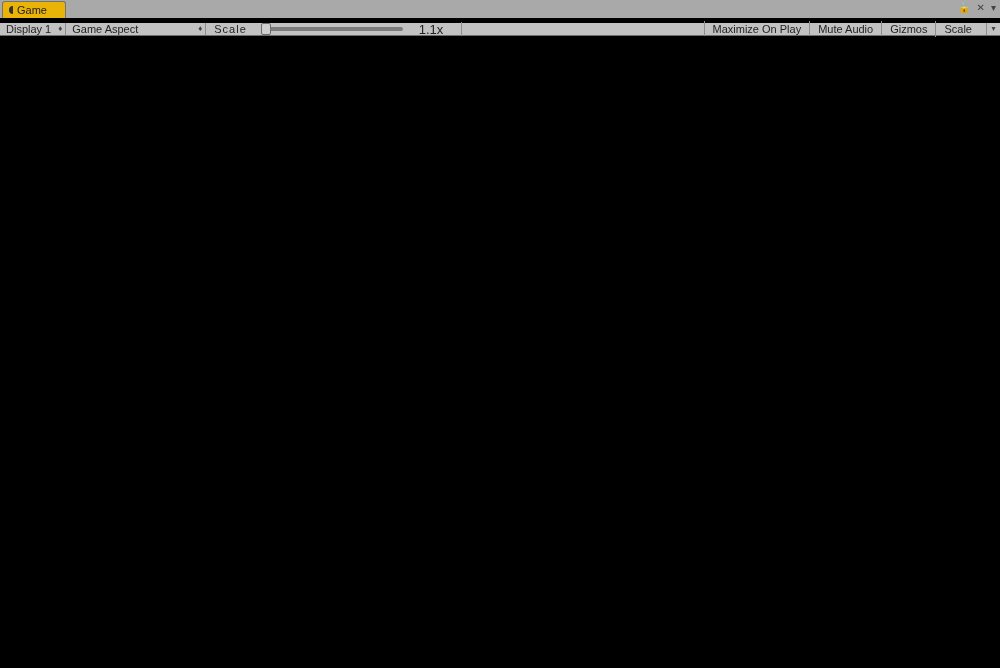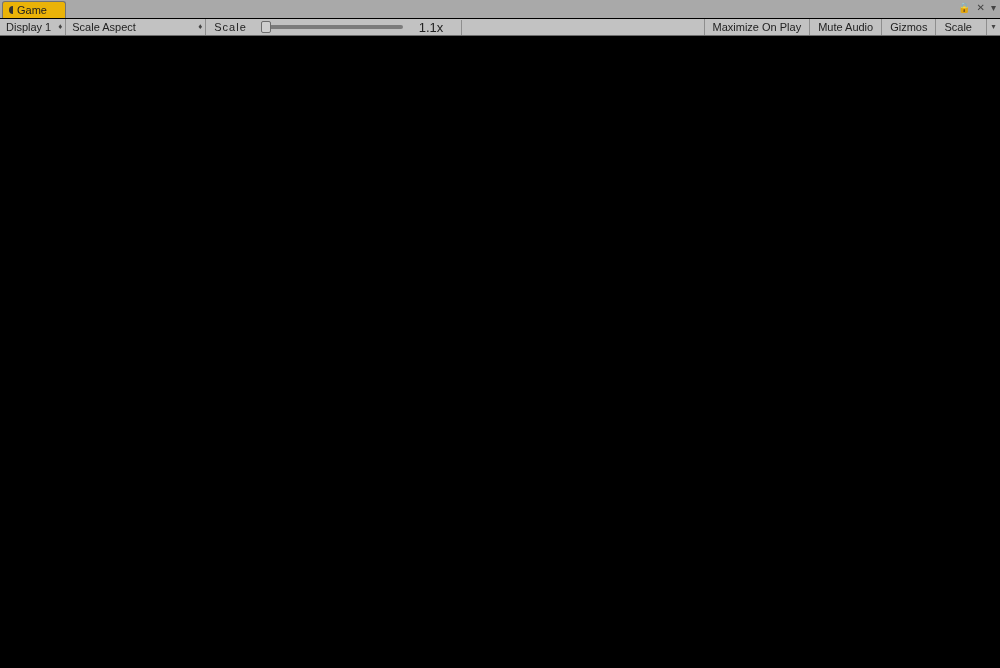--- a/index.html
+++ b/index.html
@@ -9,21 +9,21 @@
   
   .tabrow { height: 18px; background: #a9a9a9; display: flex; align-items: flex-end; position: relative; }
   .tab { height: 17px; background: #eab308; border: 1px solid #737373; border-bottom: none; border-top-left-radius: 3px; border-top-right-radius: 3px; display: flex; align-items: center; padding: 0 18px 0 6px; margin-left: 2px; }
   .tab .pac { width: 8px; height: 10px; }
   .tab-label { font-size: 11px; color: #222; }
 
   .tabrow-icons { position: absolute; right: 4px; top: 2px; display: flex; align-items: center; gap: 6px; }
   .lock-glyph { font-size: 10px; color: #444; }
 
   
-  .toolbar { height: 18px; background: #c2c2c2; border-top: 1px solid #000000; border-bottom: 1px solid #6d6d6d; display: flex; align-items: stretch; justify-content: center; }
+  .toolbar { height: 18px; background: #c2c2c2; border-top: 5px solid #000000; border-bottom: 1px solid #6d6d6d; display: flex; align-items: stretch; justify-content: center; }
   .tb-group { display: flex; align-items: center; }
   .tb-cell { height: 100%; display: flex; align-items: center; padding: 0 6px; border-right: 1px solid #8e8e8e; font-size: 11px; color: #222; white-space: nowrap; }
   .tb-cell.dropdown { position: relative; padding-right: 14px; }
   .chev { position: absolute; right: 3px; top: 50%; transform: translateY(-50%); font-size: 8px; color: #444; line-height: 1; }
 
   .scale-cell { display: flex; align-items: center; gap: 16px; padding: 0 8px; border-right: 1px solid #8e8e8e; }
   .scale-label { font-size: 11px; letter-spacing: 1px; }
   .slider { position: relative; width: 140px; height: 4px; background: #7c7c7c; border-radius: 2px; }
   .slider-thumb { position: absolute; left: 0; top: 50%; transform: translate(-2px,-50%); width: 10px; height: 12px; background: #cfcfcf; border: 1px solid #6d6d6d; border-radius: 2px; }
   .scale-val { font-size: 13px; min-width: 34px; }
@@ -55,21 +55,21 @@
   </div>
 </div>
 
 <div class="toolbar">
   <div class="tb-group">
     <div class="tb-cell dropdown">
       <span>Display 1</span>
       <span class="chev">♦</span>
     </div>
     <div class="tb-cell dropdown" style="min-width:140px;">
-      <span>Scale Aspect</span>
+      <span>Game Aspect</span>
       <span class="chev">♦</span>
     </div>
     <div class="scale-cell">
       <span class="scale-label">Scale</span>
       <div class="slider">
         <div class="slider-thumb"></div>
       </div>
       <span class="scale-val">1.1x</span>
     </div>
   </div>

